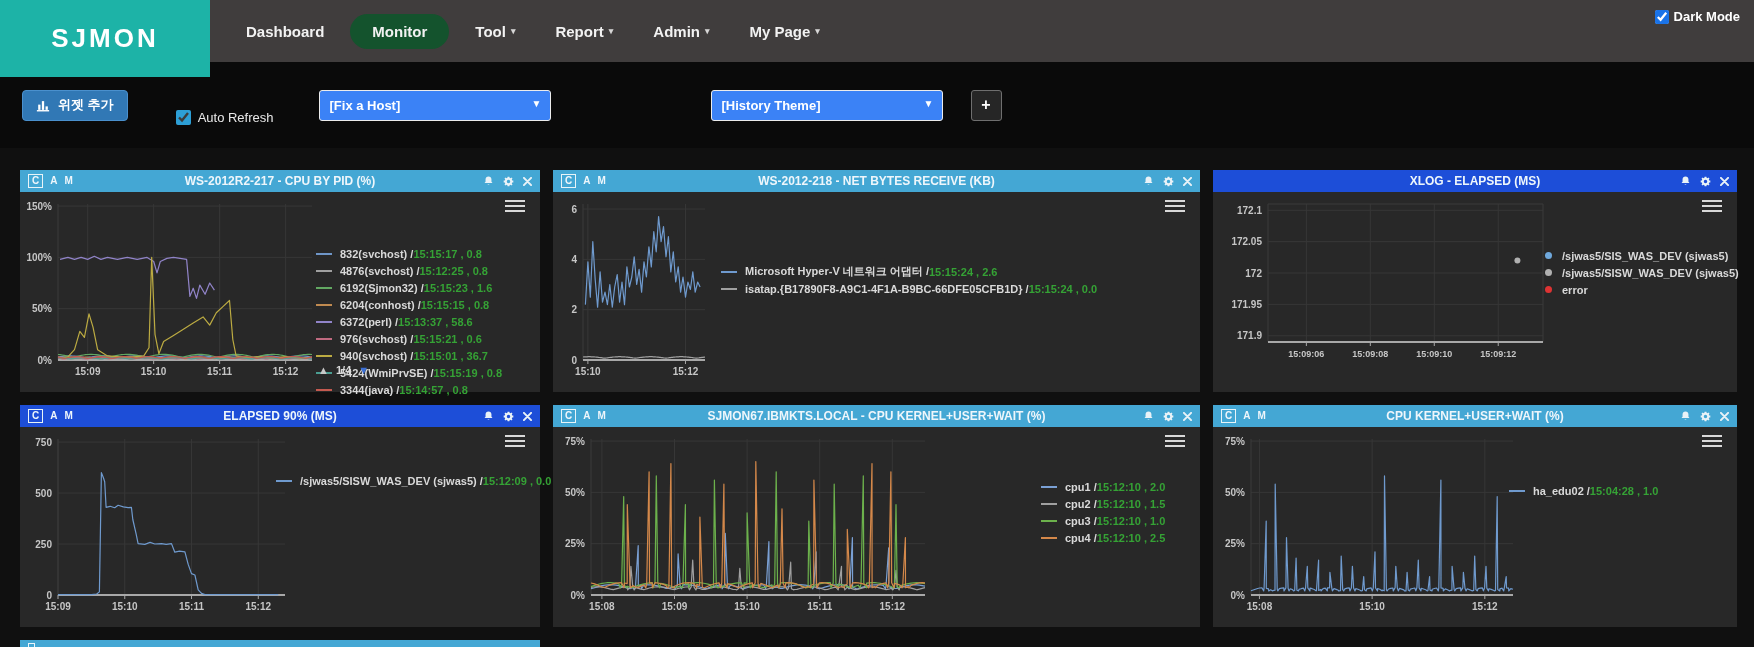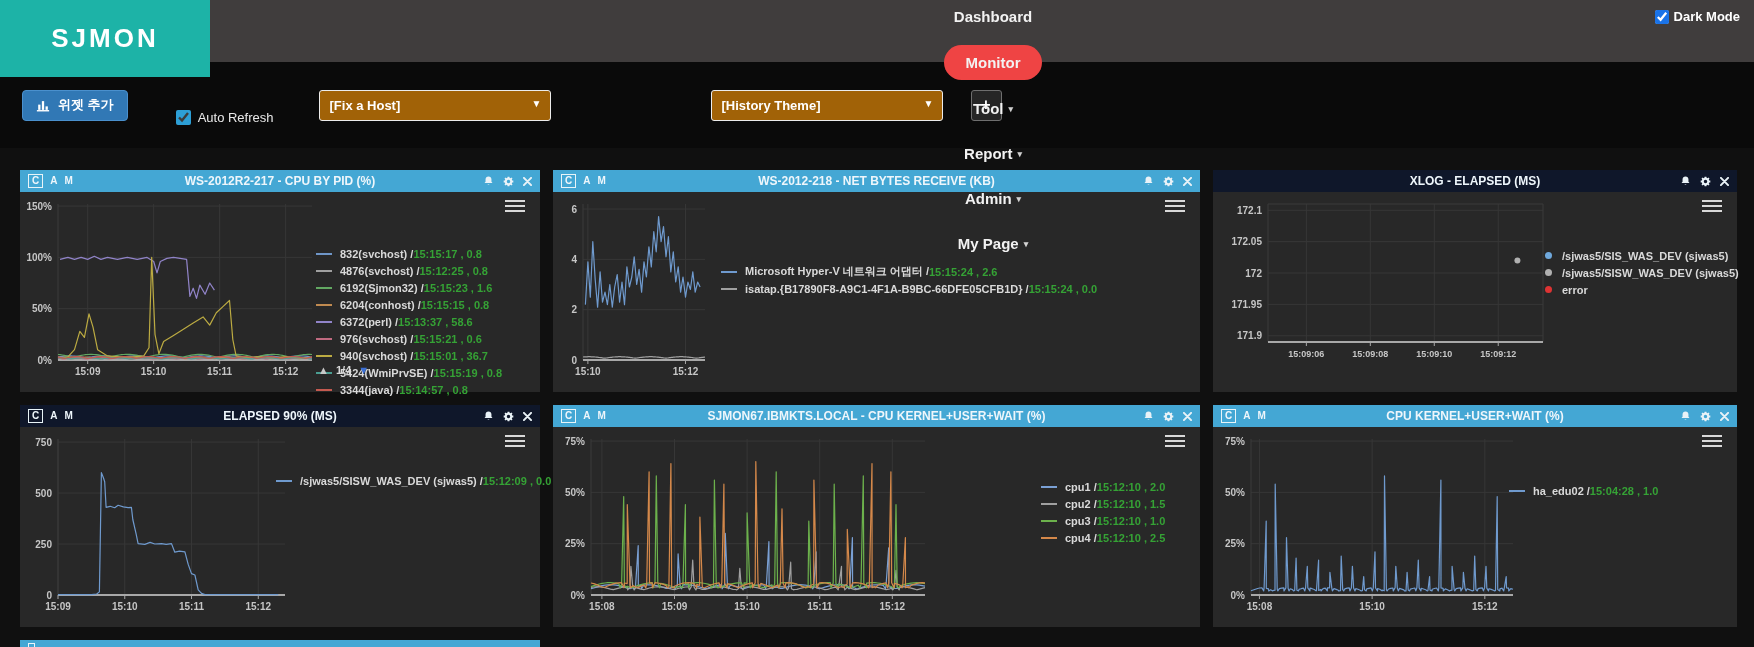--- a/index.html
+++ b/index.html
@@ -10,65 +10,65 @@
     font-family:"Liberation Sans", sans-serif;
   }
   
   .topnav { position:relative; height:62px; background:#403d3d; }
   .logo {
     position:absolute; left:0; top:0; width:210px; height:77px;
     background:#1db3a7; color:#fff; z-index:5;
     display:flex; align-items:center; justify-content:center;
     font-size:26px; font-weight:bold; letter-spacing:3px;
   }
-  .nav-items { display:flex; align-items:center; gap:12px; margin-left:232px; height:62px;flex-direction:column; }
+  .nav-items { display:flex; align-items:center; gap:12px; margin-left:232px; height:62px; }
   .nav-item {
     color:#f2f2f2; font-weight:bold; font-size:15px;
     padding:8px 14px; cursor:pointer; display:flex; align-items:center; gap:5px;
   }
   .nav-item .caret { font-size:9px; opacity:.85; }
-  .nav-item.active { background:#ef4444; border-radius:18px; padding:9px 22px; }
+  .nav-item.active { background:#14532d; border-radius:18px; padding:9px 22px; }
   .darkmode {
     position:absolute; right:14px; top:9px;
     display:flex; align-items:center; gap:5px;
     color:#fff; font-weight:bold; font-size:13px;
   }
   .darkmode input { accent-color:#1a73e8; width:14px; height:14px; margin:0; }
   
   .toolbar { height:86px; background:#0a0a0a; display:flex; align-items:center; padding-left:22px; }
   .btn-widget {
     display:flex; align-items:center; gap:8px;
     background:#3178b5; color:#fff; border:1px solid #4a90cd; border-radius:4px;
     height:31px; padding:0 13px; font-weight:bold; font-size:13px; cursor:pointer;
     font-family:inherit;
   }
   .chk { display:flex; align-items:center; gap:7px; color:#e8e8e8; font-size:13px; margin-left:48px;margin-top:24px; }
   .chk input { width:15px; height:15px; accent-color:#2d9fd6; margin:0; }
   .sel { position:relative; margin-left:45px; width:232px; }
   .sel select {
-    width:100%; height:31px; background:#a16207; color:#fff;
+    width:100%; height:31px; background:#3b82f6; color:#fff;
     border:1px solid #ececec; border-radius:3px;
     font-size:13px; font-weight:bold; padding:0 24px 0 10px;
     appearance:none; -webkit-appearance:none; font-family:inherit; cursor:pointer;
   }
   .sel .sel-caret { position:absolute; right:9px; top:8px; color:#fff; font-size:10px; pointer-events:none; }
   .sel.theme { margin-left:160px; }
   .btn-plus {
     margin-left:28px; width:31px; height:31px;
     background:#262626; border:1px solid #6f6f6f; border-radius:3px;
     color:#fff; font-size:16px; font-weight:bold; cursor:pointer;
     display:flex; align-items:center; justify-content:center; font-family:inherit;
   }
   
   .main { padding:22px 0 0 20px; }
   .grid { display:grid; grid-template-columns:520px 647px 524px; grid-template-rows:222px 222px; gap:13px; }
   .panel { background:#282828; display:flex; flex-direction:column; }
   .panel-header { height:22px; display:flex; align-items:center; position:relative; flex:none; cursor:move; }
   .panel-header.blue { background:#44a7d4; }
-  .panel-header.purple { background:#0f172a; }
+  .panel-header.purple { background:#1d4ed8; }
   .hdr-letters { display:flex; gap:7px; padding-left:8px; z-index:2; align-items:center; }
   .hdr-letter { color:#eef6fb; font-size:10px; font-weight:bold; line-height:1; }
   .hdr-letter.boxed { border:1px solid #e8f4f8; padding:1px 3px; }
   .hdr-title { position:absolute; left:0; right:0; text-align:center; color:#eef6fb; font-weight:bold; font-size:12px; }
   .hdr-icons { margin-left:auto; display:flex; gap:9px; padding-right:8px; z-index:2; align-items:center; }
   .hdr-icons svg { display:block; cursor:pointer; }
   .panel-body { position:relative; flex:1; }
   .chart-svg { position:absolute; left:0; top:0; display:block; }
   .hamburger { position:absolute; top:5px; right:15px; width:20px; cursor:pointer; }
   .hamburger i { display:block; height:2px; background:#d8d8d8; margin:3px 0; }

